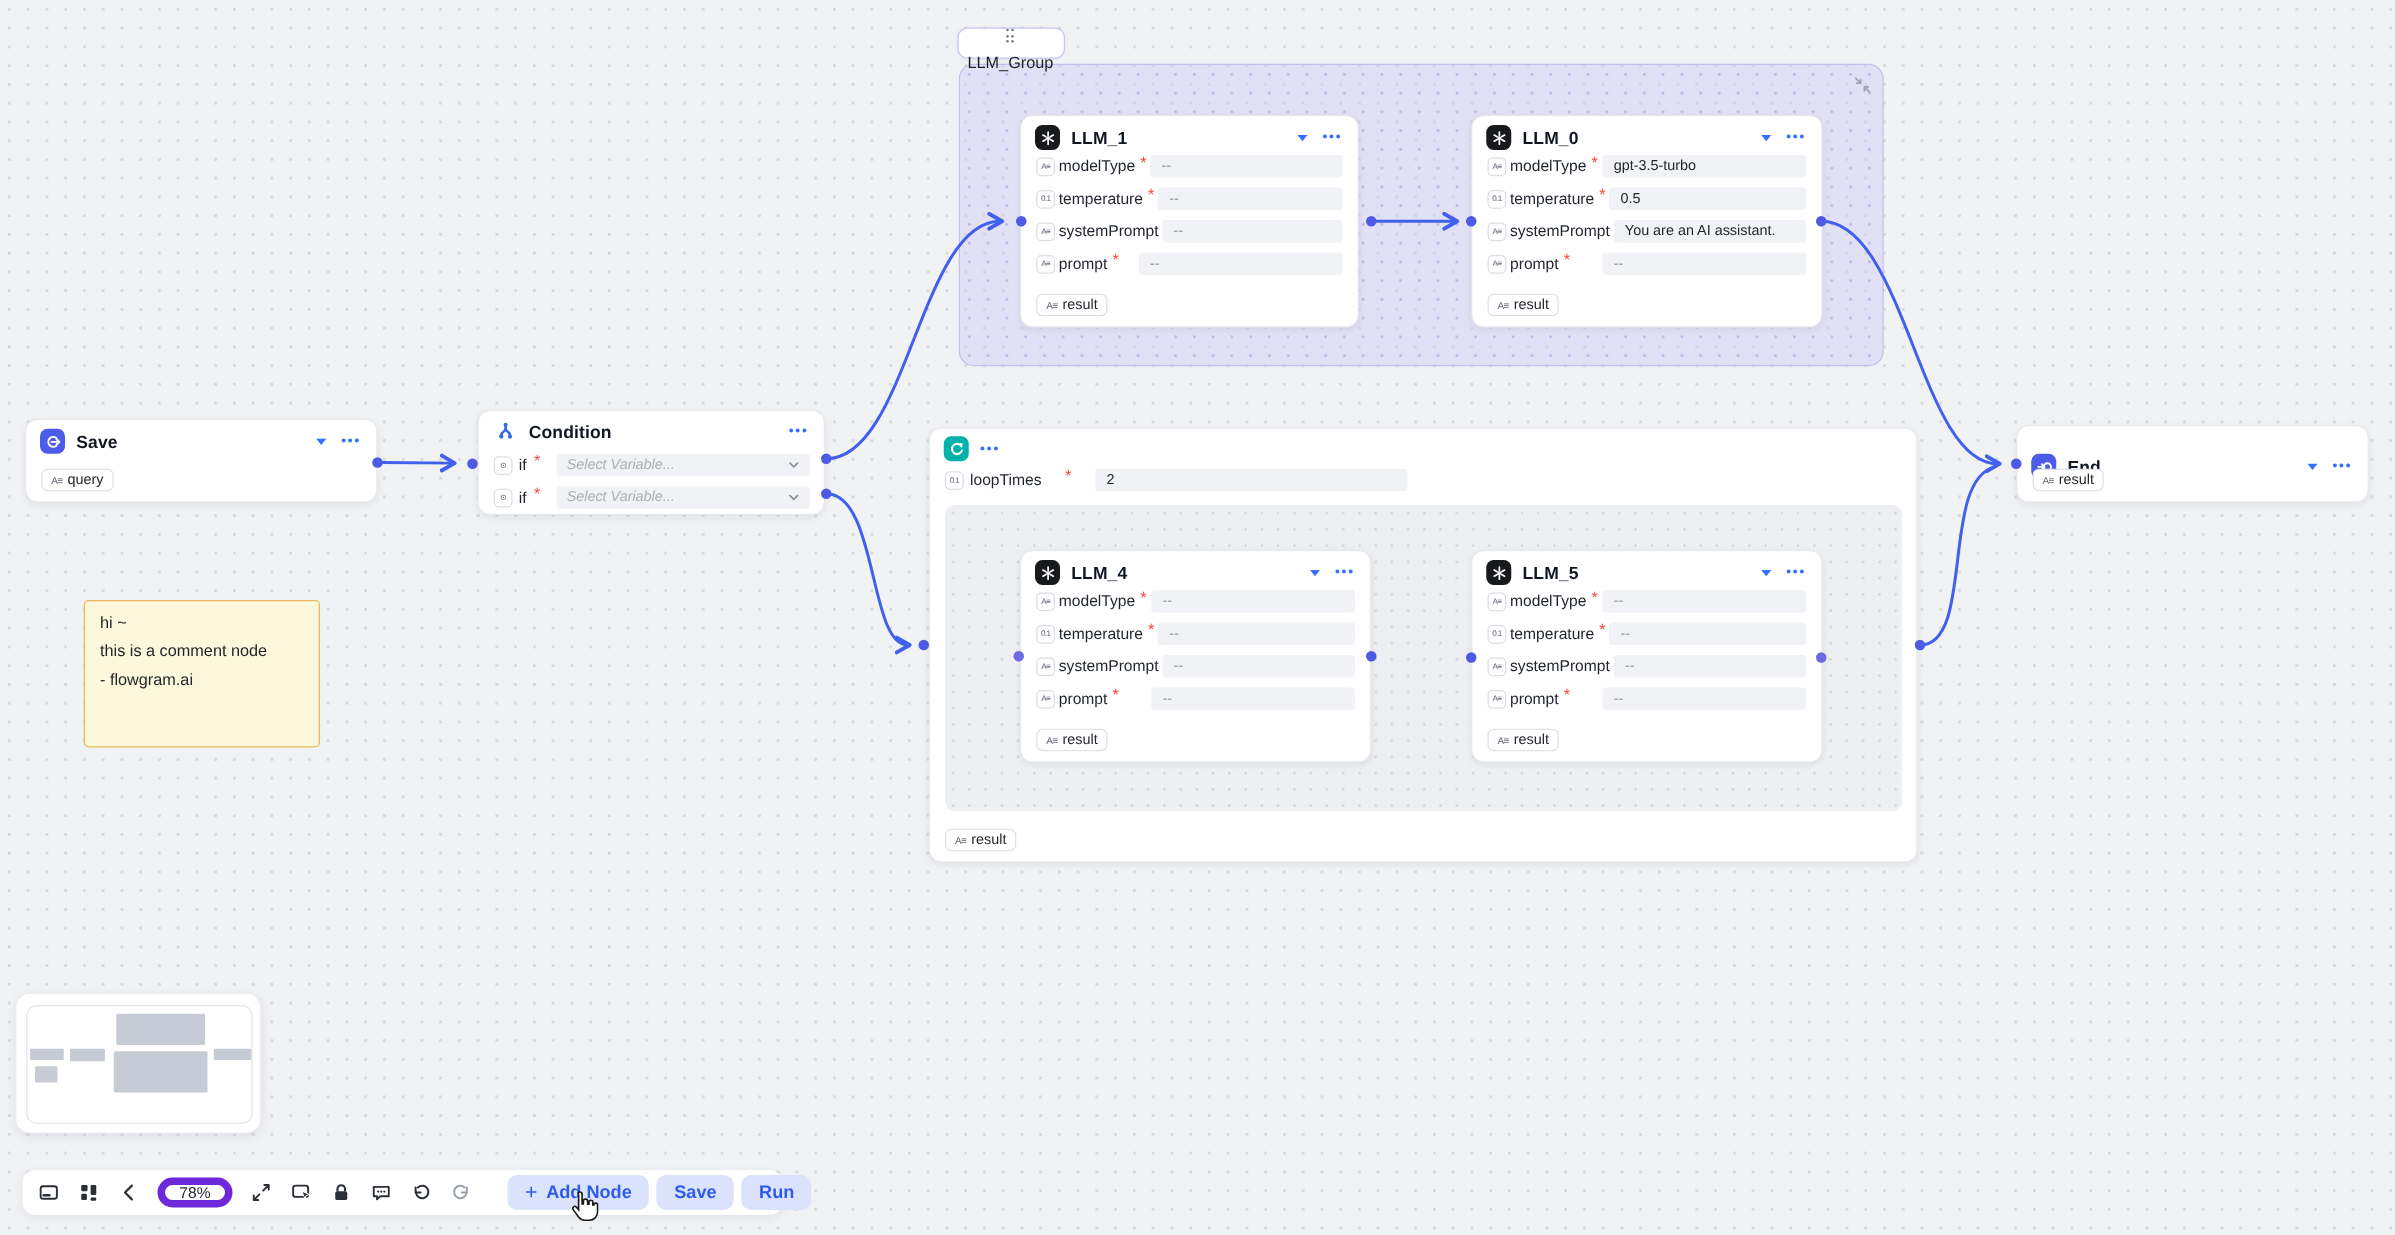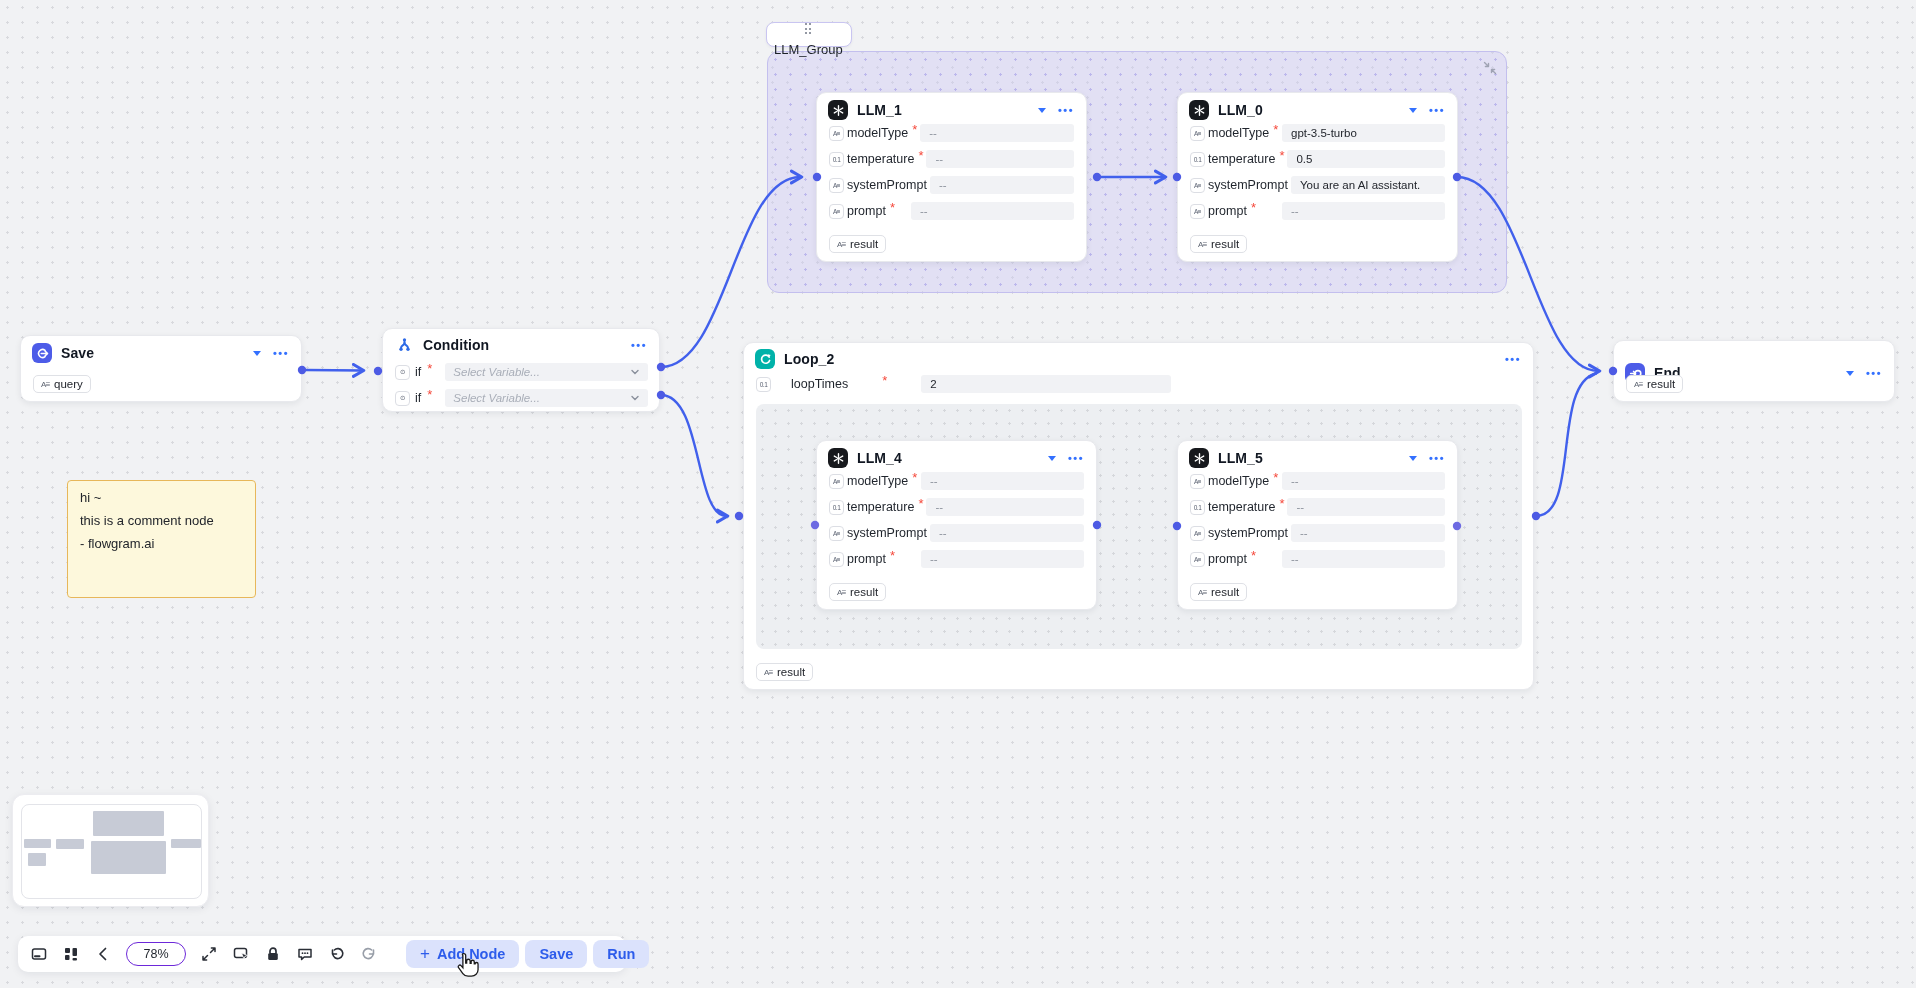--- a/index.html
+++ b/index.html
@@ -82,21 +82,21 @@
   }
   .select .chev { margin-left:auto; }
   
   .loop-node { z-index:8; }
   .loop-inner {
     position:absolute; left:12px; top:61px; width:766px; height:245px;
     background-color:#edeff2;
     background-image: radial-gradient(circle, #d5d7db 1px, transparent 1.2px);
     background-size: 13px 13px; border-radius:8px;
   }
-  .loop-param { display:flex; align-items:center; gap:20px; margin:6px 0 0 12px; height:18px; }
+  .loop-param { display:flex; align-items:center; gap:5px; margin:6px 0 0 12px; height:18px; }
   .loop-param .field-input { margin-left:14px; width:250px; }
   
   .comment-node {
     position:absolute; left:67px; top:480px; width:189px; height:118px; z-index:10;
     background:#fdf8dc; border:1px solid #e7b75a; border-radius:4px;
     padding:10px 12px; font-size:13px; color:#22252b;
   }
   .comment-node p { margin:0 0 10px 0; line-height:1; }
   
   .edges { position:absolute; inset:0; z-index:5; pointer-events:none; }
@@ -113,21 +113,21 @@
   .toolbar {
     position:absolute; left:18px; top:936px; width:608px; height:36px; z-index:30;
     background:#fff; border-radius:10px; box-shadow:0 2px 8px rgba(18,26,47,.08);
     display:flex; align-items:center; padding:0 8px; gap:6px;
   }
   .tool-btn {
     width:26px; height:26px; display:flex; align-items:center; justify-content:center;
     border-radius:6px; cursor:pointer; flex:none;
   }
   .zoom-pill {
-    height:24px; min-width:60px; border:1px solid #6d28d9; border-radius:12px;
+    height:24px; min-width:60px; border:6px solid #6d28d9; border-radius:12px;
     display:flex; align-items:center; justify-content:center; font-size:12.5px; color:#1f242c;
     padding:0 10px; cursor:pointer; margin:0 4px;
   }
   .tb-divider { width:1px; height:20px; background:#e7e8ec; margin:0 6px; }
   .btn {
     height:28px; border:none; border-radius:8px; background:#dbe2fc; color:#2d5ceb;
     font-family:"Liberation Sans",sans-serif; font-size:14.5px; font-weight:700;
     display:flex; align-items:center; gap:7px; padding:0 14px; cursor:pointer; flex:none;
   }
   .btn .plus { font-size:17px; font-weight:400; line-height:1; transform:translateY(-1px); }
@@ -247,21 +247,20 @@
   </div>
 
   <div class="node loop-node" style="left:743px;top:342px;width:791px;height:348px">
     <div class="node-header" style="padding-top:6px">
       <span class="node-icon" style="background:#00b2a9">
         <svg width="13" height="13" viewBox="0 0 14 14">
             <path d="M11 4.4 A4.4 4.4 0 1 0 11.4 8" fill="none" stroke="#fff" stroke-width="1.8" stroke-linecap="round"></path>
             <path d="M9.4 1.4 L12.6 2.2 L10.4 4.9 Z" fill="#fff"></path>
           </svg>
       </span>
-      <span class="node-title">Loop_2</span>
       <span class="hdots">•••</span>
     </div>
     <div class="loop-param">
       <span class="type-badge">0.1</span>
       <span class="field-label">loopTimes</span>
       <span class="req" style="margin-left:14px">*</span>
       <div class="field-input">2</div>
     </div>
     <div class="loop-inner"></div>
     <div class="tag">

